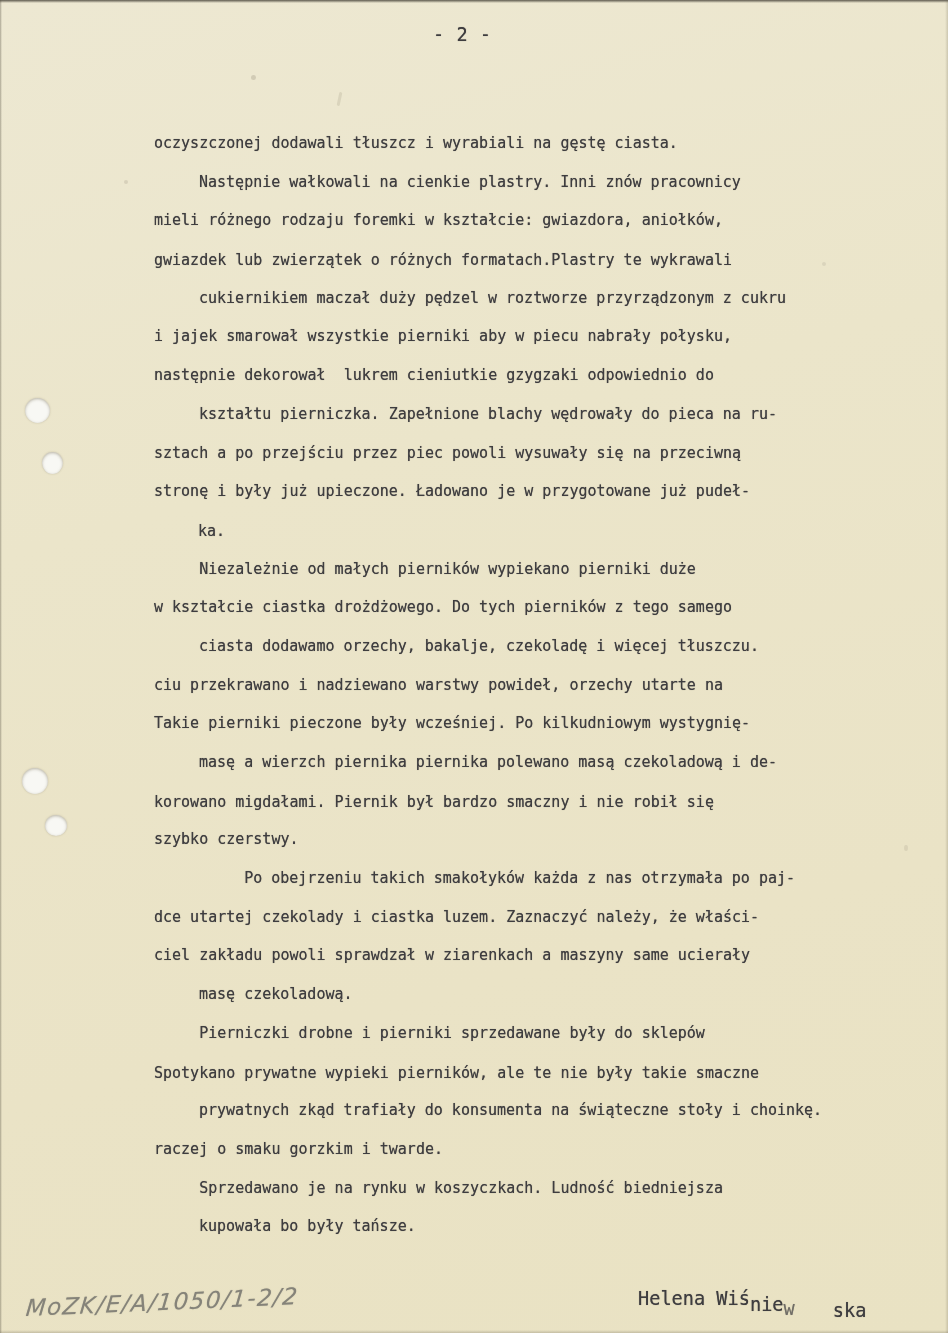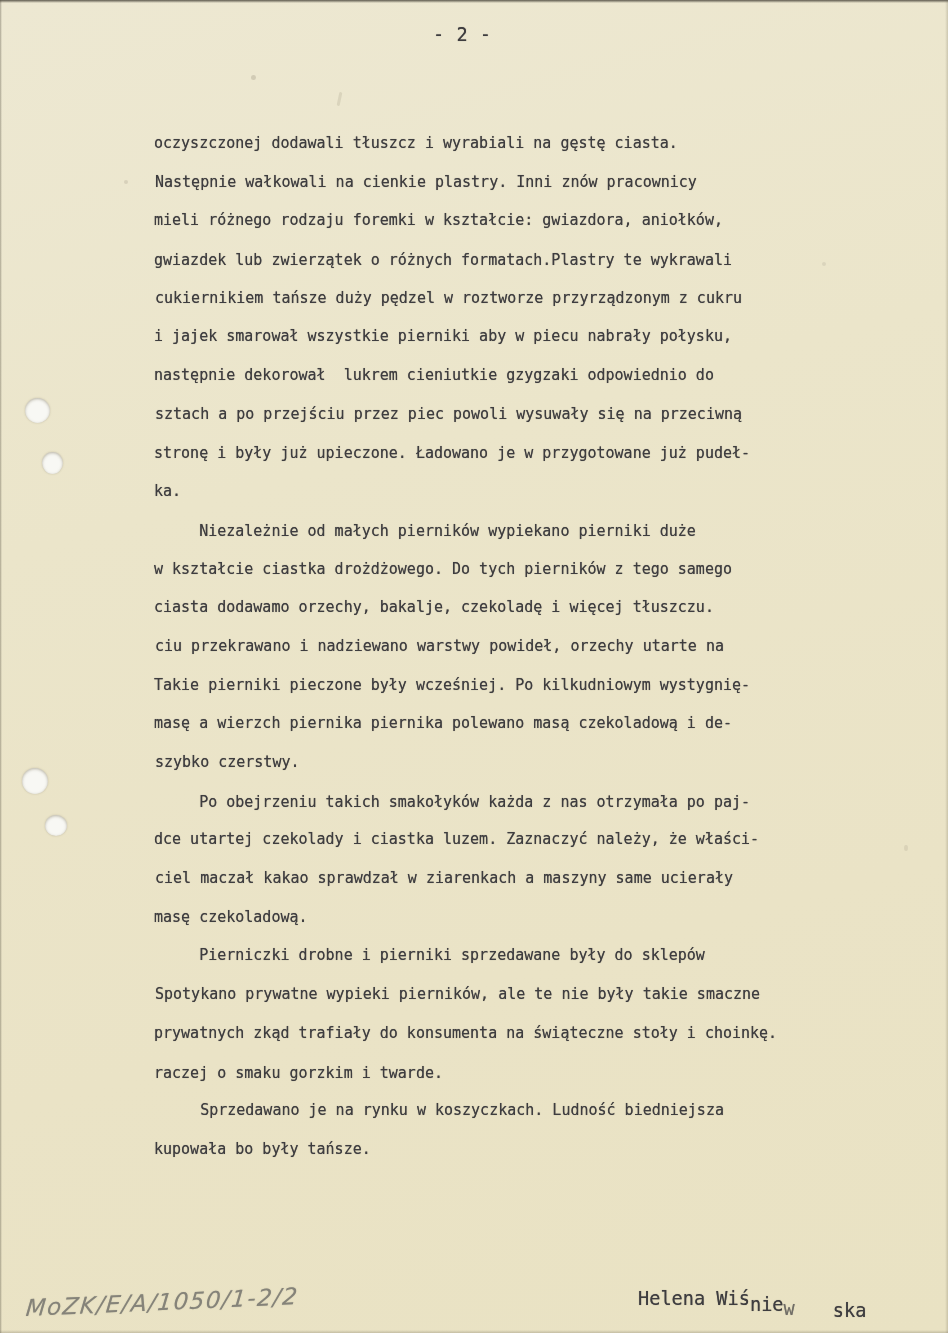--- a/index.html
+++ b/index.html
@@ -47,21 +47,21 @@
 
   .body-text{
     position:absolute;left:154px;top:124px;width:794px;
     font-size:15px;
   }
   .line{
     height:38.7px;line-height:38.7px;
     white-space:pre;
     text-shadow:0 0 .7px rgba(60,58,60,.75);
   }
-  .line:nth-child(3n+2){transform:translateX(1px);}
+  .line:nth-child(3n+2){transform:translateX(1px);margin-left:44px;}
   .line:nth-child(7n+4){transform:translateY(.5px);}
 
   .signature{
     position:absolute;left:638px;top:1288px;
     font-size:18.6px;
     text-shadow:0 0 .7px rgba(60,58,60,.75);
     white-space:pre;
   }
   .signature .seg{position:relative;display:inline-block;}
   .signature .s1{top:0;}
@@ -110,36 +110,38 @@
   <div class="speck sp4"></div>
   <div class="speck sp5"></div>
 
   <div class="page-number">- 2 -</div>
 
   <div class="body-text">
       <div class="line">oczyszczonej dodawali tłuszcz i wyrabiali na gęstę ciasta.</div>
       <div class="line">Następnie wałkowali na cienkie plastry. Inni znów pracownicy</div>
       <div class="line">mieli różnego rodzaju foremki w kształcie: gwiazdora, aniołków,</div>
       <div class="line">gwiazdek lub zwierzątek o różnych formatach.Plastry te wykrawali</div>
-      <div class="line">cukiernikiem tańsze duży pędzel w roztworze przyrządzonym z cukru</div>
+      <div class="line">cukiernikiem maczał duży pędzel w roztworze przyrządzonym z cukru</div>
       <div class="line">i jajek smarował wszystkie pierniki aby w piecu nabrały połysku,</div>
       <div class="line">następnie dekorował  lukrem cieniutkie gzygzaki odpowiednio do</div>
+      <div class="line">kształtu pierniczka. Zapełnione blachy wędrowały do pieca na ru-</div>
       <div class="line">sztach a po przejściu przez piec powoli wysuwały się na przeciwną</div>
       <div class="line">stronę i były już upieczone. Ładowano je w przygotowane już pudeł-</div>
       <div class="line">ka.</div>
       <div class="line">     Niezależnie od małych pierników wypiekano pierniki duże</div>
       <div class="line">w kształcie ciastka drożdżowego. Do tych pierników z tego samego</div>
       <div class="line">ciasta dodawamo orzechy, bakalje, czekoladę i więcej tłuszczu.</div>
       <div class="line">ciu przekrawano i nadziewano warstwy powideł, orzechy utarte na</div>
       <div class="line">Takie pierniki pieczone były wcześniej. Po kilkudniowym wystygnię-</div>
       <div class="line">masę a wierzch piernika piernika polewano masą czekoladową i de-</div>
+      <div class="line">korowano migdałami. Piernik był bardzo smaczny i nie robił się</div>
       <div class="line">szybko czerstwy.</div>
       <div class="line">     Po obejrzeniu takich smakołyków każda z nas otrzymała po paj-</div>
       <div class="line">dce utartej czekolady i ciastka luzem. Zaznaczyć należy, że właści-</div>
-      <div class="line">ciel maczał kakao sprawdzał w ziarenkach a maszyny same ucierały</div>
+      <div class="line">ciel zakładu powoli sprawdzał w ziarenkach a maszyny same ucierały</div>
       <div class="line">masę czekoladową.</div>
       <div class="line">     Pierniczki drobne i pierniki sprzedawane były do sklepów</div>
       <div class="line">Spotykano prywatne wypieki pierników, ale te nie były takie smaczne</div>
       <div class="line">prywatnych zkąd trafiały do konsumenta na świąteczne stoły i choinkę.</div>
       <div class="line">raczej o smaku gorzkim i twarde.</div>
       <div class="line">     Sprzedawano je na rynku w koszyczkach. Ludność biedniejsza</div>
       <div class="line">kupowała bo były tańsze.</div>
     </div>
 
   <div class="signature"><span class="seg s1">Helena Wiś</span><span class="seg s2">nie</span><span class="seg s3">w</span><span class="seg s4">ska</span></div>

